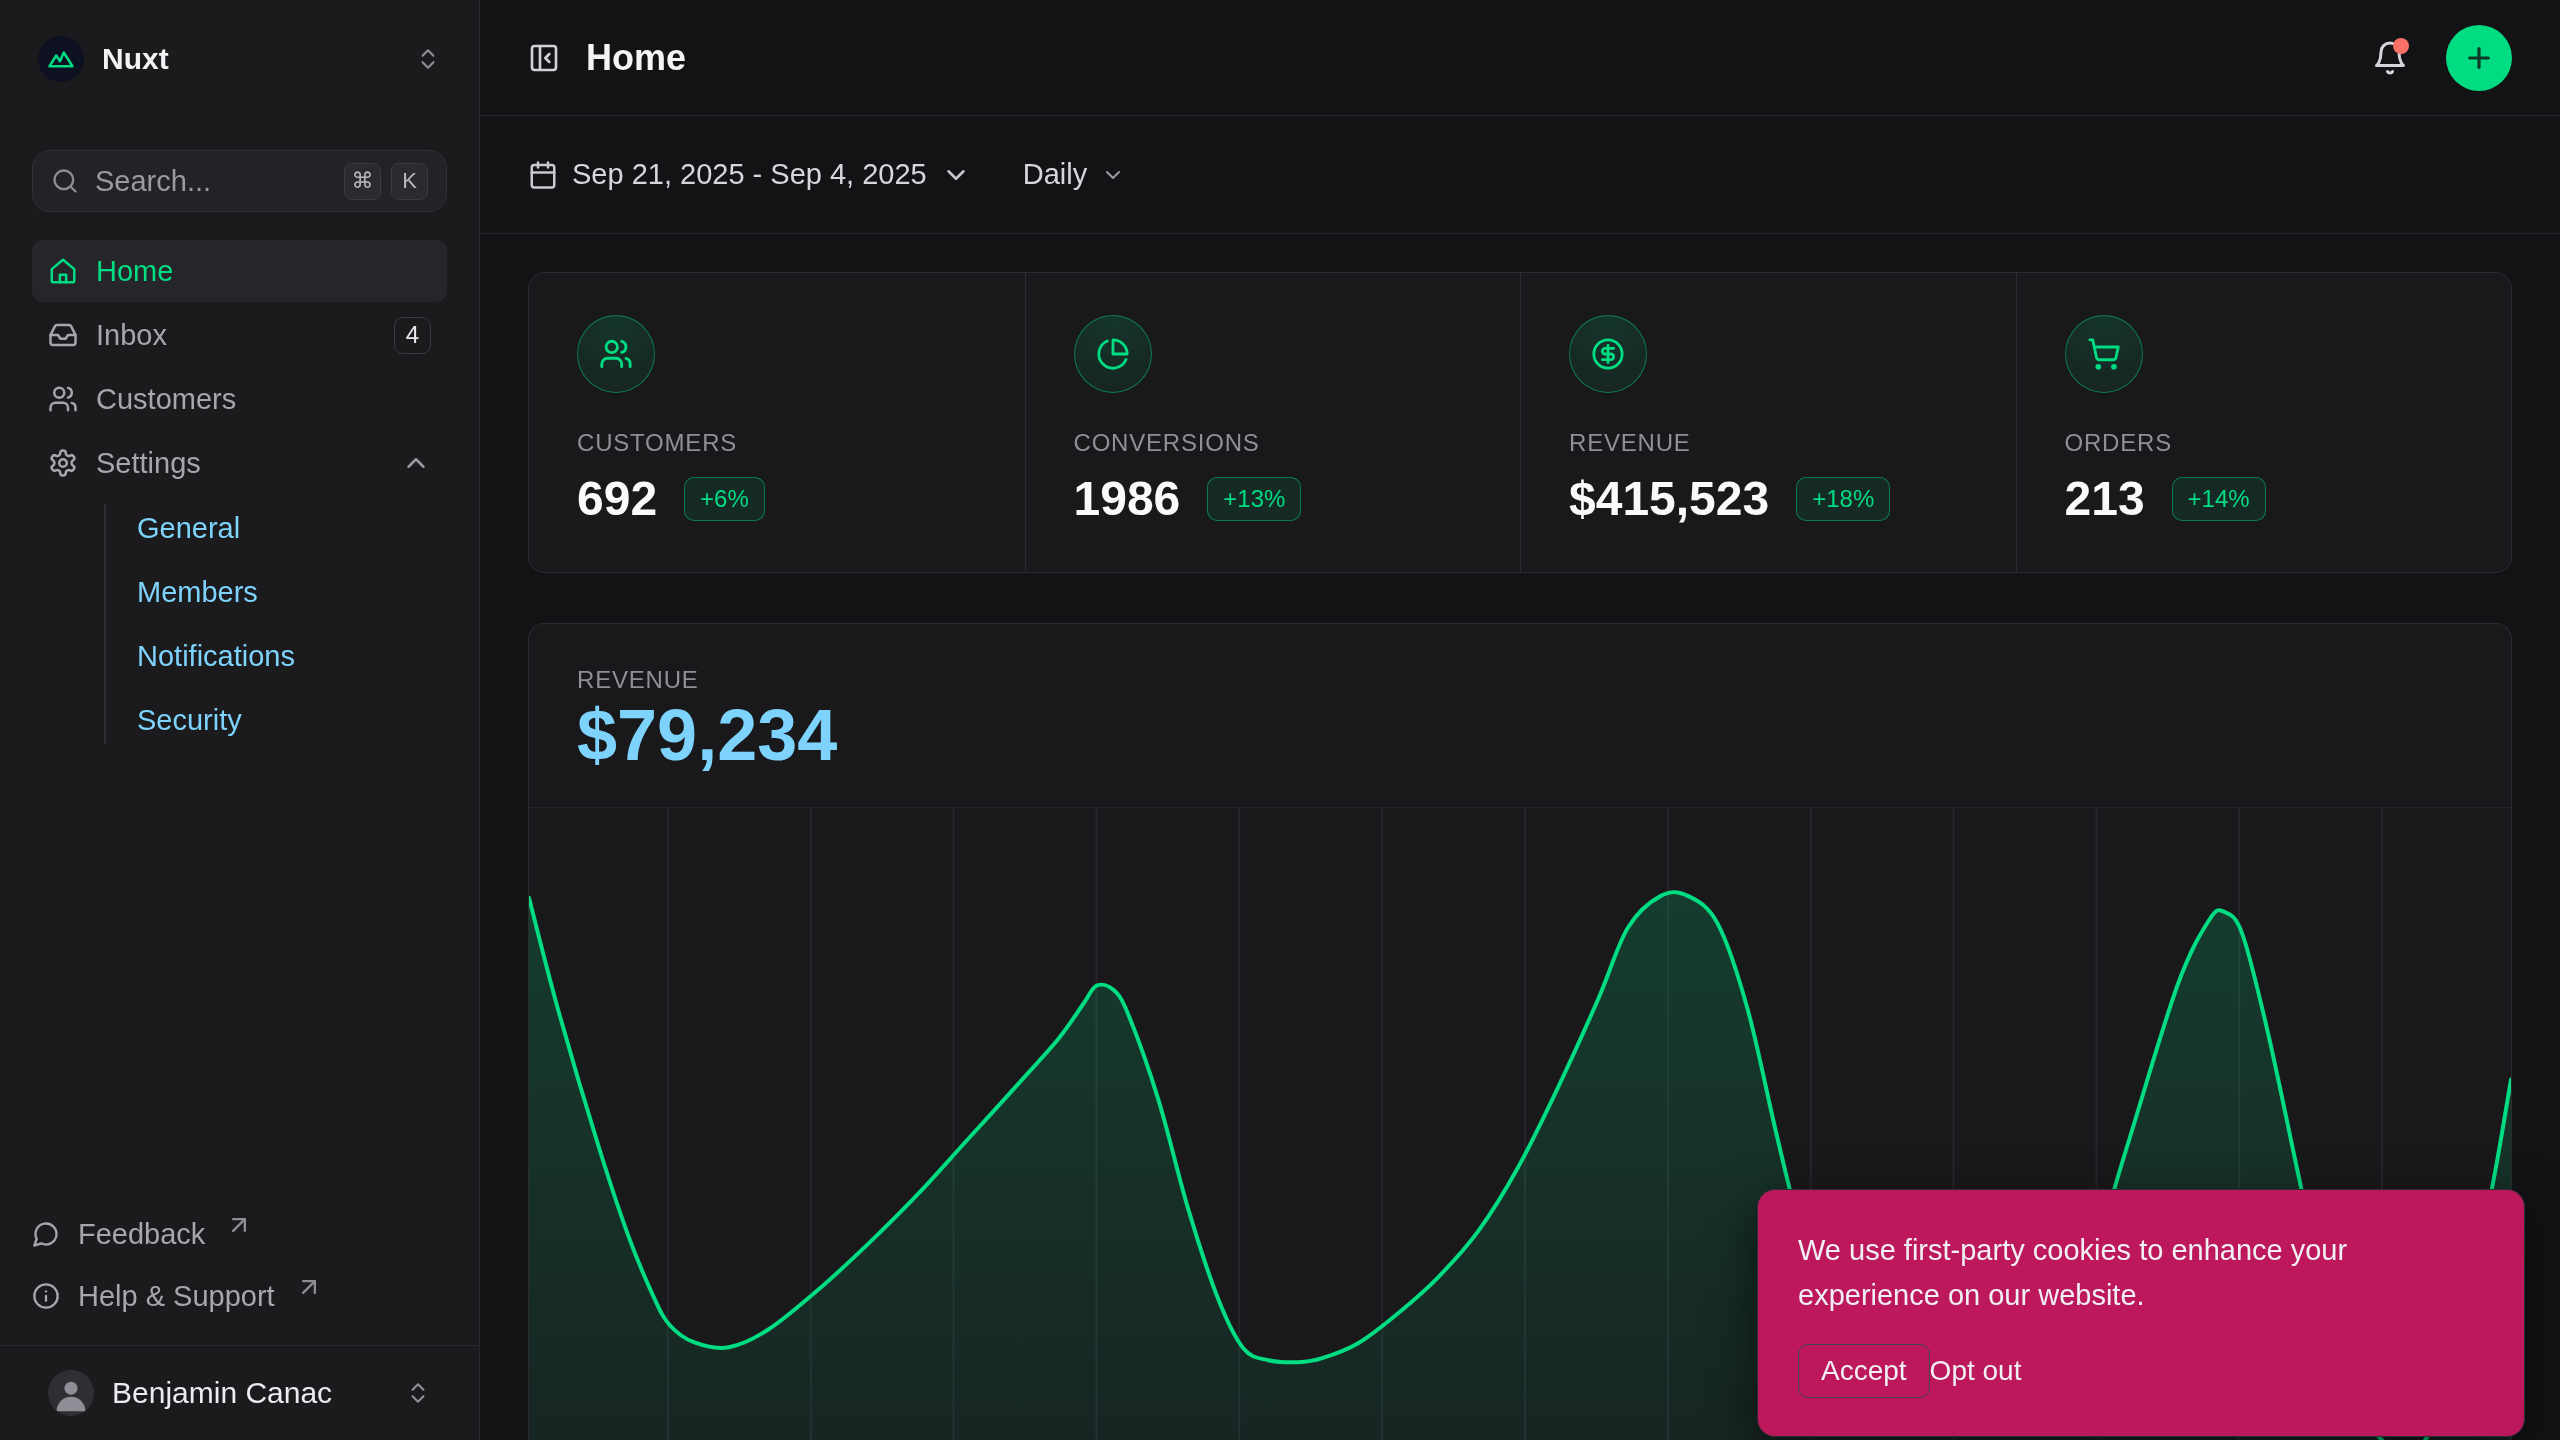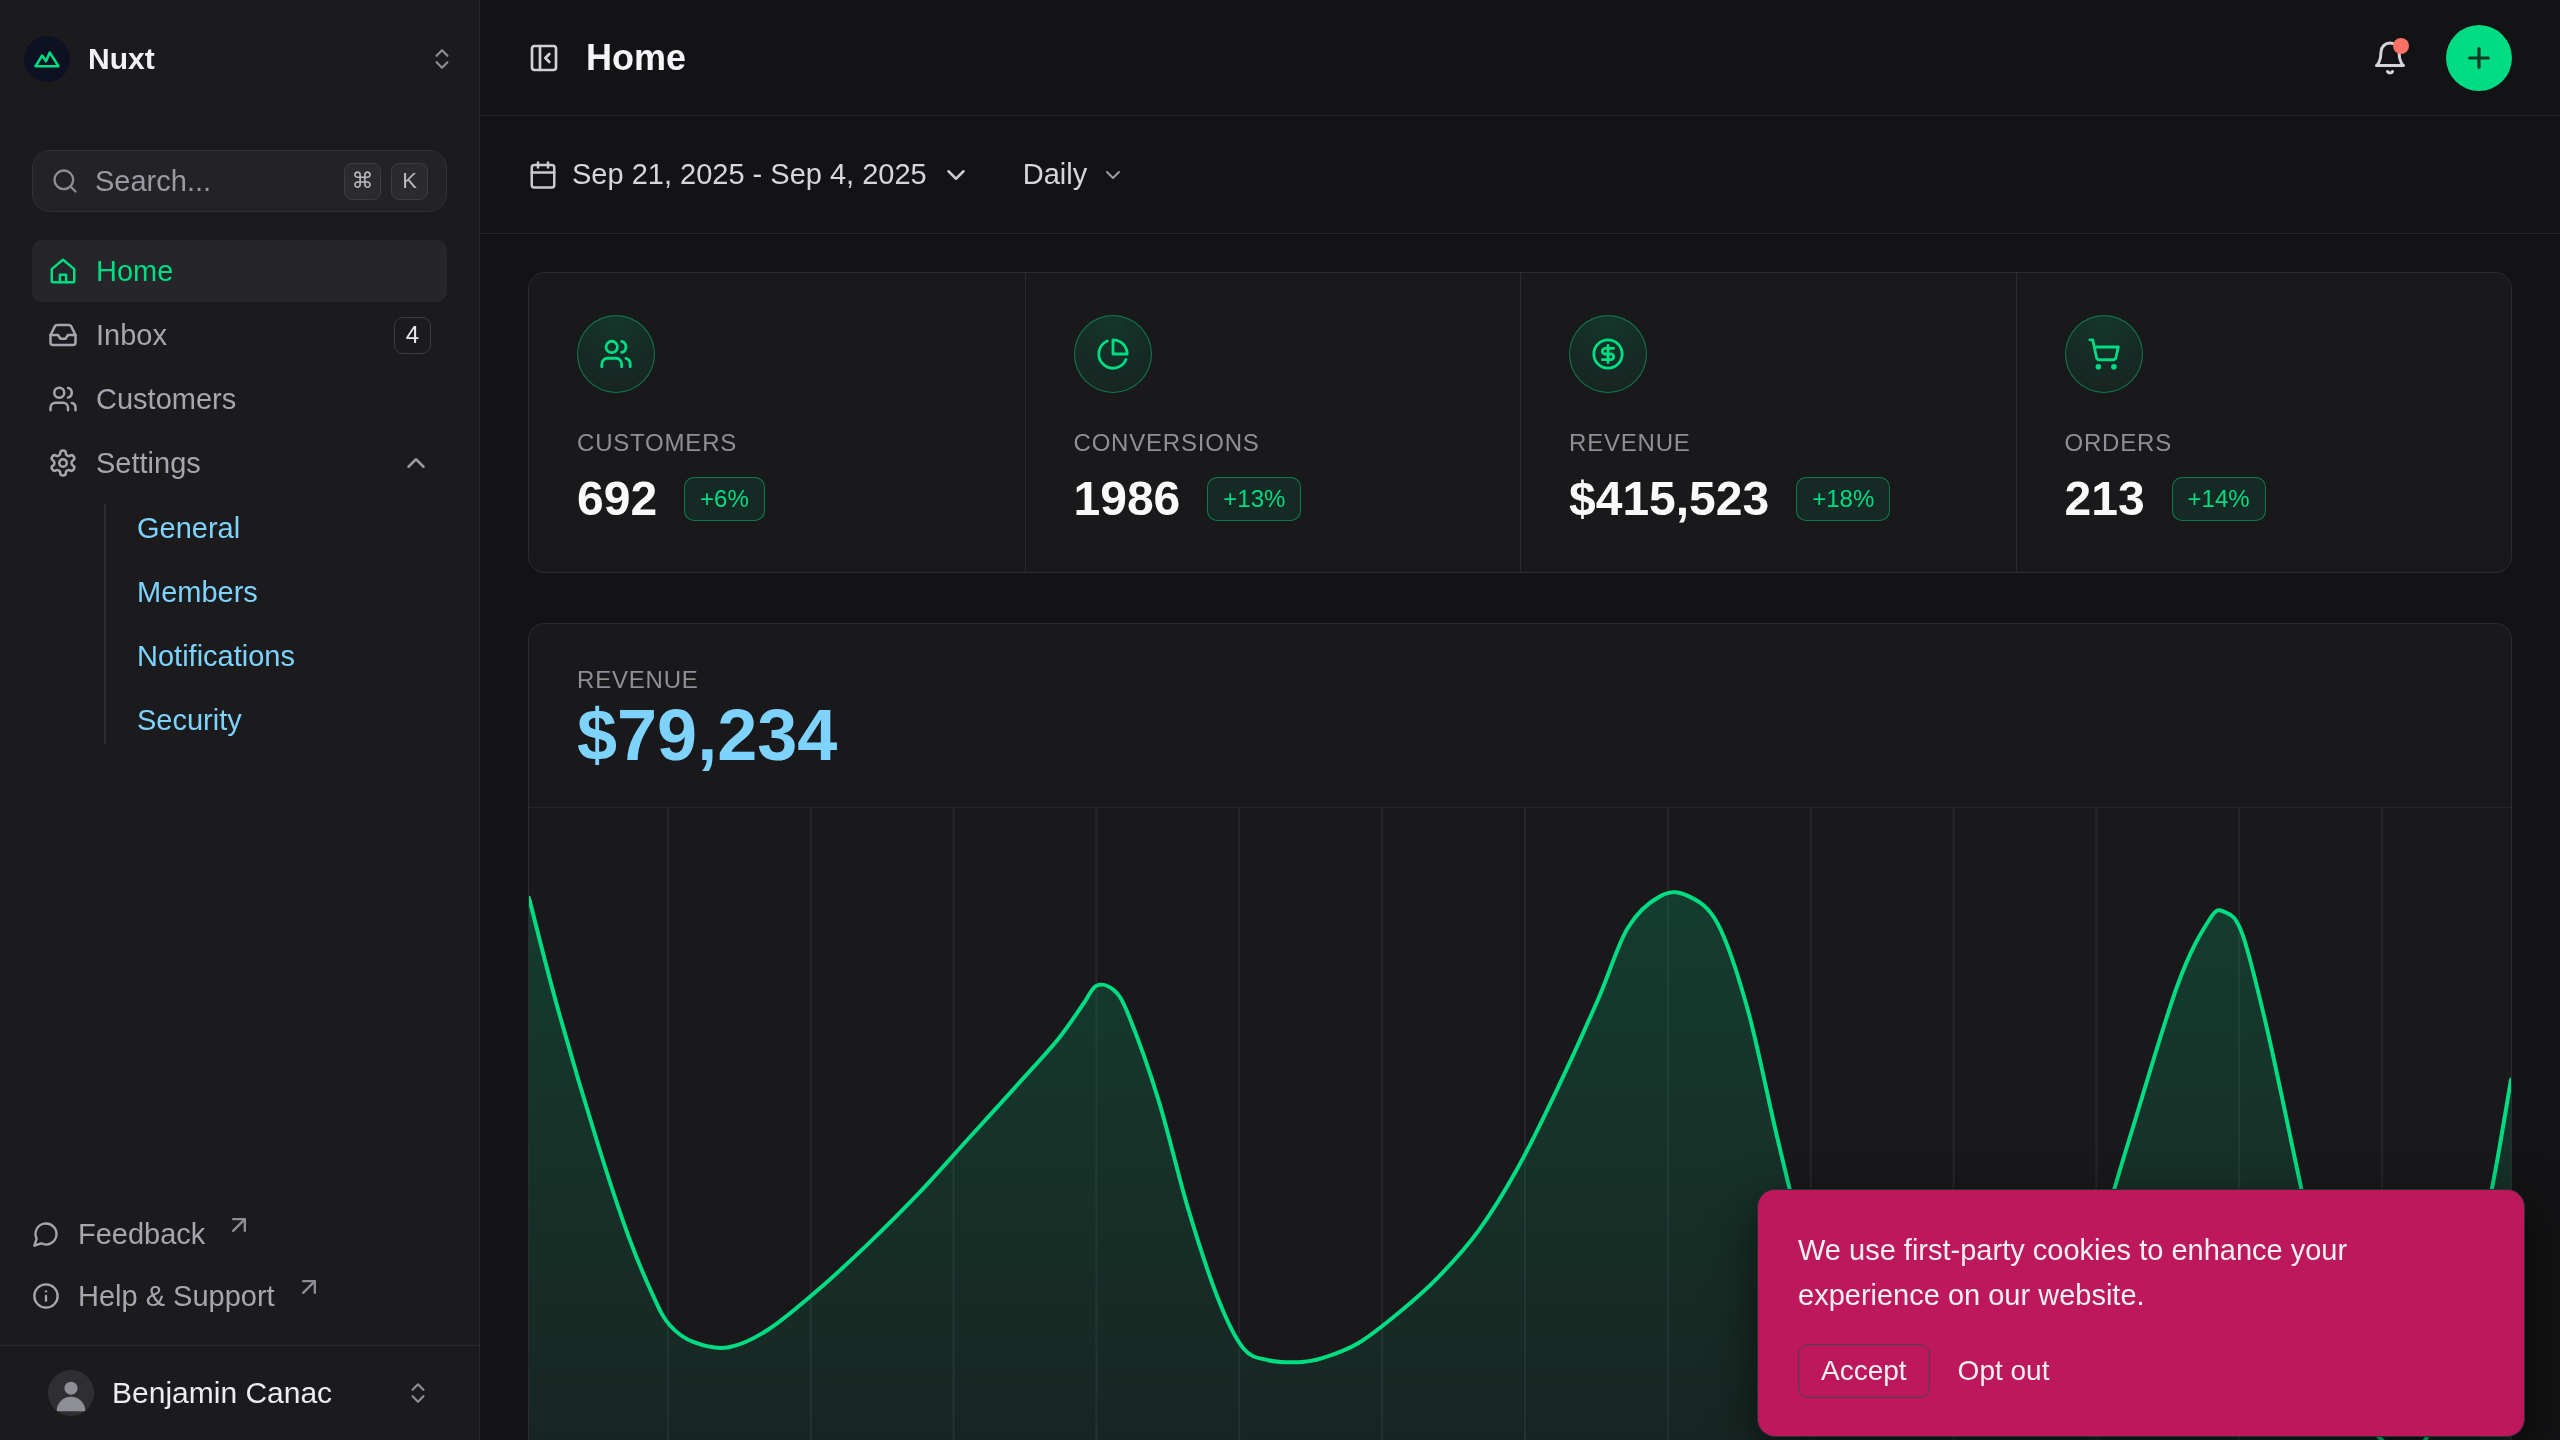--- a/index.html
+++ b/index.html
@@ -10,21 +10,21 @@
     position:relative;
   }
   svg.ic { display:block; fill:none; stroke:currentColor; stroke-width:2; stroke-linecap:round; stroke-linejoin:round; }
 
   
   .sidebar {
     position:absolute; left:0; top:0; width:480px; height:1440px;
     background:#1b1b1d; border-right:1px solid #28282c;
     display:flex; flex-direction:column;
   }
-  .ws-row { height:118px; display:flex; align-items:center; padding:0 24px; gap:18px; }
+  .ws-row { height:118px; display:flex; align-items:center; padding:0 38px; gap:18px; }
   .logo-circle { width:46px; height:46px; border-radius:50%; background:#0d1122; display:grid; place-items:center; color:#00DC82; flex:none; }
   .ws-name { font-size:30px; font-weight:600; color:#f2f2f5; }
   .muted-ic { color:#8d8d95; }
   .spacer { flex:1; }
 
   .search-box {
     margin:32px 32px 0; height:62px; border-radius:18px;
     background:#232327; border:1px solid #303036;
     display:flex; align-items:center; padding:0 18px; gap:16px;
   }
@@ -124,21 +124,21 @@
   .chart-canvas { position:absolute; left:0; right:0; top:183px; height:700px; border-top:1px solid #26262a; }
   .chart-canvas svg { width:100%; height:100%; display:block; }
 
   
   .cookie {
     position:absolute; left:1757px; top:1189px; width:768px;
     background:#be185d; border:1px solid #2e2e33; border-radius:18px;
     padding:38px 40px; box-shadow:0 16px 48px rgba(0,0,0,.55); z-index:40;
   }
   .cookie-msg { font-size:29px; line-height:1.55; color:#f0f0f3; max-width:640px; }
-  .cookie-actions { margin-top:26px; display:flex; gap:28px; }
+  .cookie-actions { margin-top:26px; display:flex; }
   .btn-accept {
     background:transparent; border:1.5px solid #44444b; border-radius:10px;
     color:#f0f0f3; font-size:28px; font-weight:500; padding:10px 22px;
     font-family:inherit; cursor:pointer;
   }
   .btn-optout { background:none; border:none; color:#f0f0f3; font-size:28px; font-weight:500; font-family:inherit; cursor:pointer; }
 </style>
 </head>
 <body>
 

